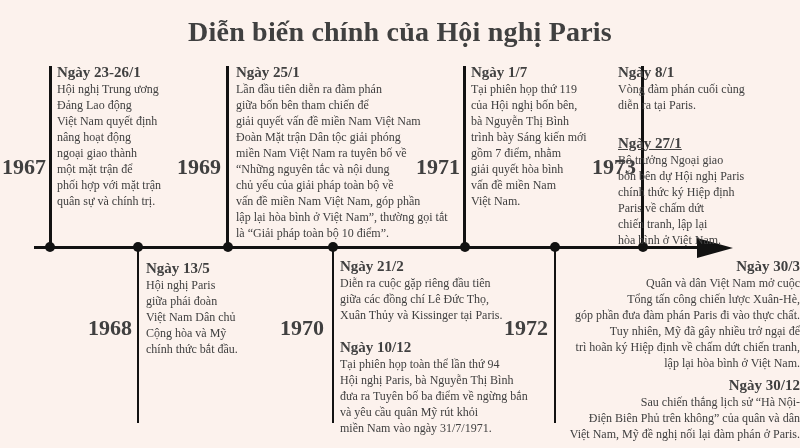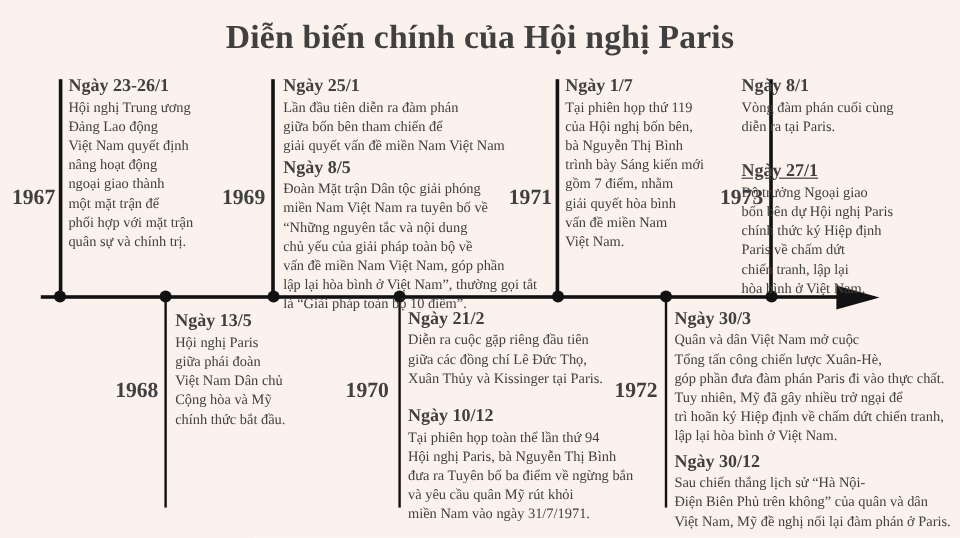--- a/index.html
+++ b/index.html
@@ -22,39 +22,39 @@
   .d1{left:45px}.d2{left:133px}.d3{left:223px}.d4{left:328px}.d5{left:460px}.d6{left:550px}.d7{left:638px}
   .vline{position:absolute;background:#121212;}
   .v1967{left:49px;top:66px;width:3px;height:181px;}
   .v1969{left:226px;top:66px;width:3px;height:181px;}
   .v1971{left:463px;top:66px;width:3px;height:181px;}
   .v1973{left:641px;top:66px;width:3px;height:181px;}
   .v1968{left:137px;top:249px;width:2px;height:174px;}
   .v1970{left:332px;top:249px;width:2px;height:174px;}
   .v1972{left:554px;top:249px;width:2px;height:174px;}
   
-  .year{position:absolute;width:46px;text-align:right;font-size:18px;font-weight:bold;}
+  .year{position:absolute;width:46px;text-align:right;font-size:22px;font-weight:bold;}
   .y1967{left:0px;top:154px;}
   .y1969{left:175px;top:154px;}
   .y1971{left:414px;top:154px;}
   .y1973{left:590px;top:154px;}
   .y1968{left:86px;top:315px;}
   .y1970{left:278px;top:315px;}
   .y1972{left:502px;top:315px;}
   
   .col{position:absolute;}
   .date{font-size:15px;font-weight:bold;line-height:17px;}
   .body{font-size:12px;line-height:16px;white-space:pre;}
   .c1967{left:57px;top:64px;width:160px;}
   .c1969{left:236px;top:64px;width:225px;}
   .c1971{left:471px;top:64px;width:160px;}
   .c1973{left:618px;top:64px;width:150px;}
   .c1968{left:146px;top:260px;width:150px;}
   .c1970{left:340px;top:258px;width:220px;}
-  .c1972{left:562px;top:258px;width:238px;}
+  .c1972{left:562px;top:258px;width:238px;text-align:right;}
   .mt3{margin-top:3px;}
   .mt6{margin-top:6px;}
   .mt12{margin-top:16px;}
   .mt22{margin-top:22px;text-decoration:underline;}
 </style>
 </head>
 <body>
 
 <div class="canvas">
 
@@ -96,21 +96,20 @@
 một mặt trận để
 phối hợp với mặt trận
 quân sự và chính trị.</div>
   </div>
 
   <div class="col c1969">
     <div class="date">Ngày 25/1</div>
     <div class="body">Lần đầu tiên diễn ra đàm phán
 giữa bốn bên tham chiến để
 giải quyết vấn đề miền Nam Việt Nam</div>
-    <div class="date mt3">Ngày 8/5</div>
     <div class="body">Đoàn Mặt trận Dân tộc giải phóng
 miền Nam Việt Nam ra tuyên bố về
 “Những nguyên tắc và nội dung
 chủ yếu của giải pháp toàn bộ về
 vấn đề miền Nam Việt Nam, góp phần
 lập lại hòa bình ở Việt Nam”, thường gọi tắt
 là “Giải pháp toàn bộ 10 điểm”.</div>
   </div>
 
   <div class="col c1971">

